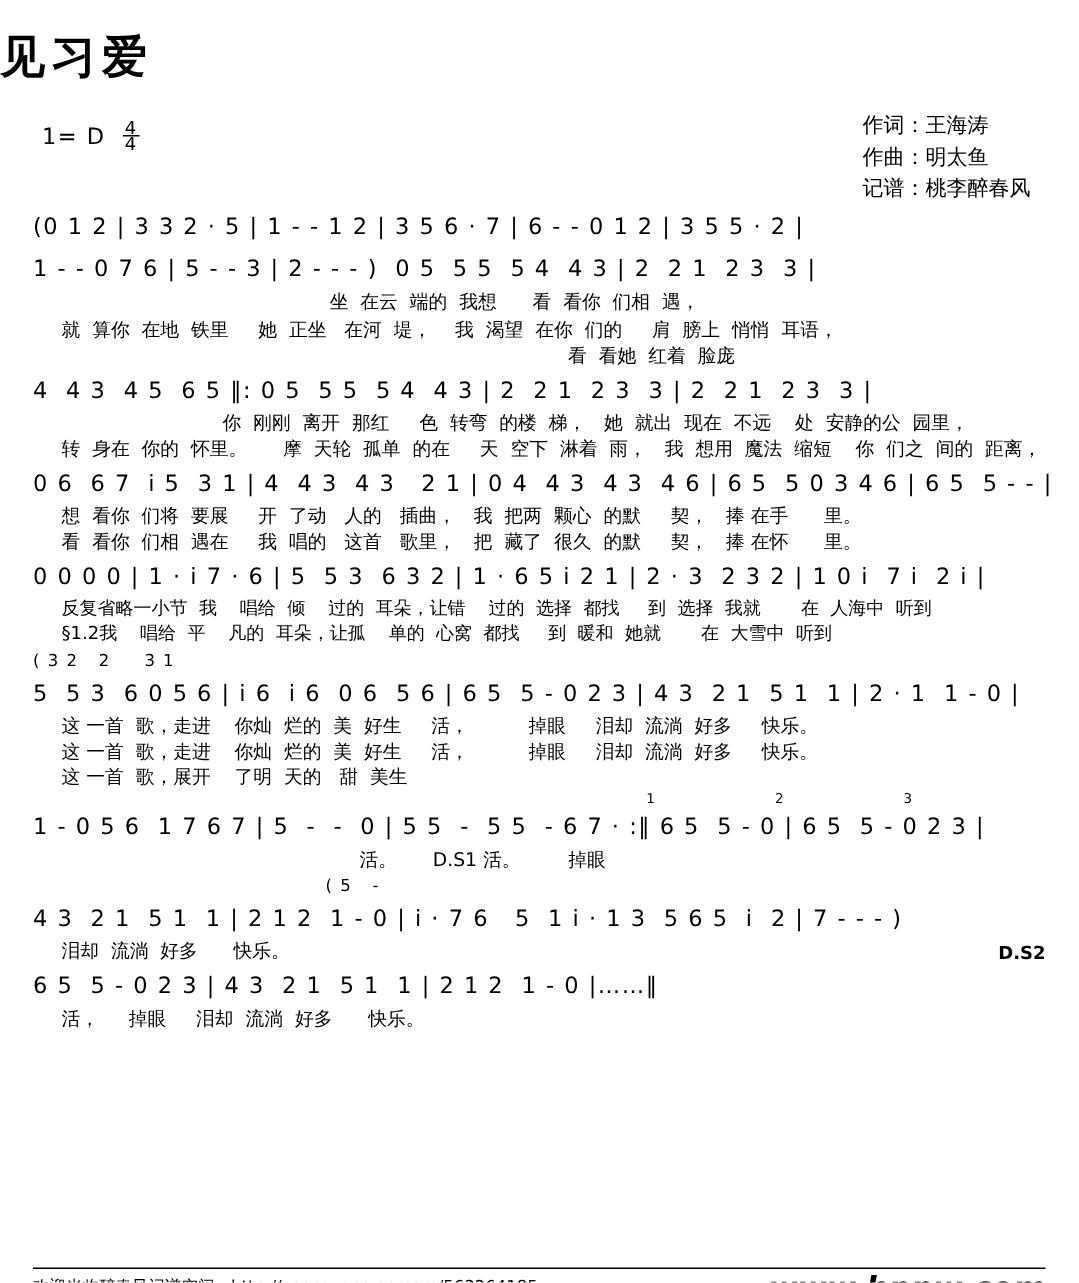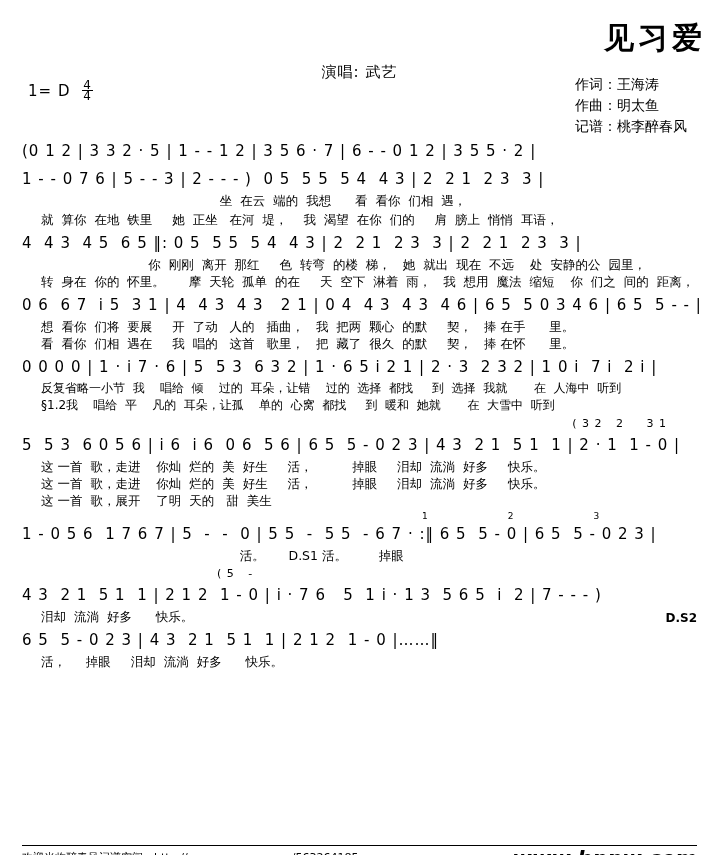--- a/index.html
+++ b/index.html
@@ -8,21 +8,21 @@
     background:#ffffff;
     font-family:"DejaVu Sans","Liberation Sans",sans-serif;
     color:#000;
     position:relative;
     overflow:hidden;
   }
   .sheet{position:relative;width:719px;height:855px;}
 
   
   .title{
-    text-align:right;
+    text-align:left;
     font-family:"DejaVu Serif","Liberation Serif",serif;
     font-weight:bold;
     font-size:30px;
     letter-spacing:4px;
     margin:18px 13px 4px 0;
   }
   .singer{
     text-align:center;
     font-size:15px;
     letter-spacing:1px;
@@ -104,21 +104,20 @@
     font-size:21px;
     letter-spacing:0px;
   }
 </style>
 </head>
 <body>
 
 <div class="sheet">
 
   <div class="title">见习爱</div>
-  <div class="singer">演唱: 武艺</div>
 
   <div class="keysig">
     <span>1= D</span>
     <span class="frac">
       <i class="num">4</i>
       <i>4</i>
     </span>
   </div>
 
   <div class="credits">
@@ -133,20 +132,21 @@
       <div class="notes">(0 1 2 | 3 3 2 · 5 | 1 - - 1 2 | 3 5 6 · 7 | 6 - - 0 1 2 | 3 5 5 · 2 |</div>
     </div>
 
     <div class="sys">
       <div class="notes">1 - - 0 7 6 | 5 - - 3 | 2 - - - )  0 5  5 5  5 4  4 3 | 2  2 1  2 3  3 |</div>
       <div class="lyric">                                             坐  在云  端的  我想      看  看你  们相  遇，</div>
     </div>
 
     <div class="sys">
       <div class="lyric">就  算你  在地  铁里     她  正坐   在河  堤，    我  渴望  在你  们的     肩  膀上  悄悄  耳语，</div>
+      <div class="lyric">                                                                                     看  看她  红着  脸庞</div>
     </div>
 
     <div class="sys">
       <div class="notes">4  4 3  4 5  6 5 ‖: 0 5  5 5  5 4  4 3 | 2  2 1  2 3  3 | 2  2 1  2 3  3 |</div>
       <div class="lyric">                           你  刚刚  离开  那红     色  转弯  的楼  梯，   她  就出  现在  不远    处  安静的公  园里，</div>
       <div class="lyric">转  身在  你的  怀里。      摩  天轮  孤单  的在     天  空下  淋着  雨，   我  想用  魔法  缩短    你  们之  间的  距离，</div>
     </div>
 
     <div class="sys">
       <div class="notes">0 6  6 7  i 5  3 1 | 4  4 3  4 3   2 1 | 0 4  4 3  4 3  4 6 | 6 5  5 0 3 4 6 | 6 5  5 - - |</div>
@@ -154,29 +154,29 @@
       <div class="lyric">看  看你  们相  遇在     我  唱的   这首   歌里，   把  藏了  很久  的默     契，   捧 在怀      里。</div>
     </div>
 
     <div class="sys">
       <div class="notes">0 0 0 0 | 1 · i 7 · 6 | 5  5 3  6 3 2 | 1 · 6 5 i 2 1 | 2 · 3  2 3 2 | 1 0 i  7 i  2 i |</div>
       <div class="lyric small">反复省略一小节  我    唱给  倾    过的  耳朵，让错    过的  选择  都找     到  选择  我就       在  人海中  听到</div>
       <div class="lyric small">§1.2我    唱给  平    凡的  耳朵，让孤    单的  心窝  都找     到  暖和  她就       在  大雪中  听到</div>
     </div>
 
     <div class="sys">
-      <div class="notes mark" style="text-align:right;padding-right:30px;line-height:16px;">( 3 2   2     3 1</div>
+      <div class="notes mark" style="padding-right:30px;line-height:16px;">( 3 2   2     3 1</div>
       <div class="notes">5  5 3  6 0 5 6 | i 6  i 6  0 6  5 6 | 6 5  5 - 0 2 3 | 4 3  2 1  5 1  1 | 2 · 1  1 - 0 |</div>
       <div class="lyric">这 一首  歌，走进    你灿  烂的  美  好生     活，          掉眼     泪却  流淌  好多     快乐。</div>
       <div class="lyric">这 一首  歌，走进    你灿  烂的  美  好生     活，          掉眼     泪却  流淌  好多     快乐。</div>
       <div class="lyric">这 一首  歌，展开    了明  天的   甜  美生</div>
     </div>
 
     <div class="sys">
-      <div class="tiny" style="padding-left:400px;letter-spacing:80px;">
+      <div class="tiny" style="padding-left:400px;letter-spacing:80px;text-align:center;">
         <span>1</span><span>2</span><span>3</span>
       </div>
       <div class="notes">1 - 0 5 6  1 7 6 7 | 5  -  -  0 | 5 5  -  5 5  - 6 7 · :‖ 6 5  5 - 0 | 6 5  5 - 0 2 3 |</div>
       <div class="lyric">                                                  活。      D.S1 活。        掉眼</div>
     </div>
 
     <div class="sys">
       <div class="notes mark" style="padding-left:195px;line-height:16px;">( 5   -</div>
       <div class="notes">4 3  2 1  5 1  1 | 2 1 2  1 - 0 | i · 7 6   5  1 i · 1 3  5 6 5  i  2 | 7 - - - )</div>
       <div class="lyric">泪却  流淌  好多      快乐。</div>

